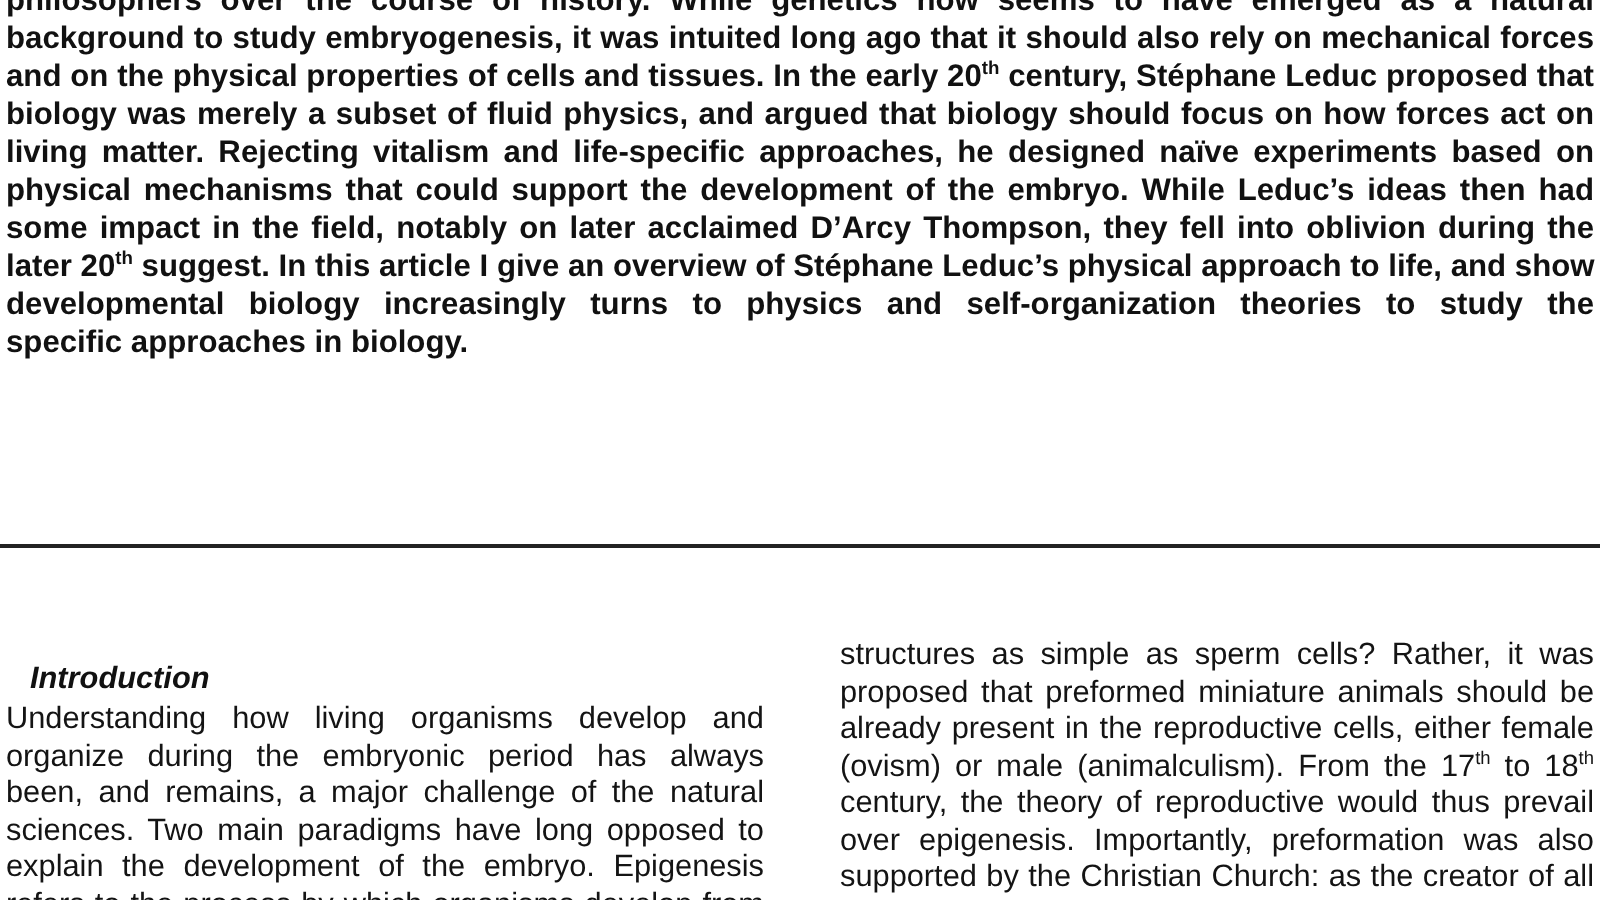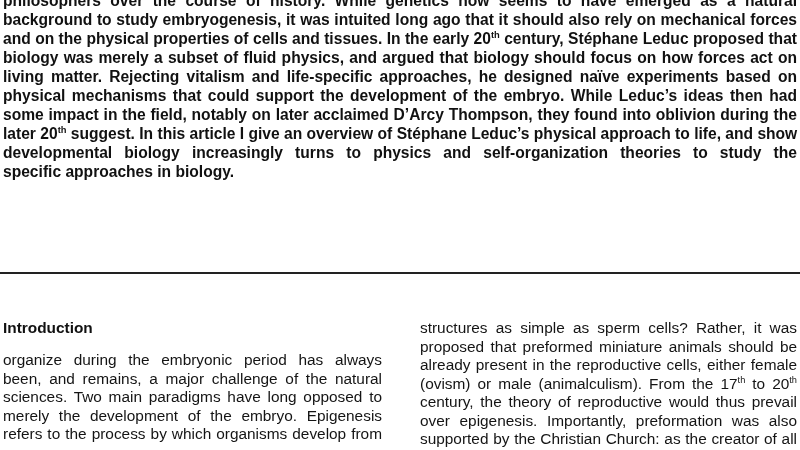--- a/index.html
+++ b/index.html
@@ -69,54 +69,56 @@
     left: 420px;
     top: 319px;
     width: 377px;
   }
   .section-heading {
     position: absolute;
     left: 3px;
     top: 319px;
     font-size: 15.4px;
     font-weight: bold;
-    margin: 0;
+    margin: 12px;
     color: #111111;
+    font-style: italic;
   }
 </style>
 </head>
 <body>
 
 <div class="abstract">
   <span class="ln">philosophers over the course of history. While genetics now seems to have emerged as a natural</span>
   <span class="ln">background to study embryogenesis, it was intuited long ago that it should also rely on mechanical forces</span>
   <span class="ln"><span>and on the physical properties of cells and tissues. In the early 20</span><sup>th</sup><span> century, Stéphane Leduc proposed that</span></span>
   <span class="ln">biology was merely a subset of fluid physics, and argued that biology should focus on how forces act on</span>
   <span class="ln">living matter. Rejecting vitalism and life-specific approaches, he designed naïve experiments based on</span>
   <span class="ln">physical mechanisms that could support the development of the embryo. While Leduc’s ideas then had</span>
-  <span class="ln">some impact in the field, notably on later acclaimed D’Arcy Thompson, they found into oblivion during the</span>
+  <span class="ln">some impact in the field, notably on later acclaimed D’Arcy Thompson, they fell into oblivion during the</span>
   <span class="ln"><span>later 20</span><sup>th</sup><span> suggest. In this article I give an overview of Stéphane Leduc’s physical approach to life, and show</span></span>
   <span class="ln">developmental biology increasingly turns to physics and self-organization theories to study the</span>
   <span class="ln last">specific approaches in biology.</span>
 </div>
 
 <div class="rule"></div>
 
 <h2 class="section-heading">Introduction</h2>
 
 <div class="col col-left">
+  <span class="ln">Understanding how living organisms develop and</span>
   <span class="ln">organize during the embryonic period has always</span>
   <span class="ln">been, and remains, a major challenge of the natural</span>
   <span class="ln">sciences. Two main paradigms have long opposed to</span>
-  <span class="ln">merely the development of the embryo. Epigenesis</span>
+  <span class="ln">explain the development of the embryo. Epigenesis</span>
   <span class="ln">refers to the process by which organisms develop from</span>
 </div>
 
 <div class="col col-right">
   <span class="ln">structures as simple as sperm cells? Rather, it was</span>
   <span class="ln">proposed that preformed miniature animals should be</span>
   <span class="ln">already present in the reproductive cells, either female</span>
-  <span class="ln"><span>(ovism) or male (animalculism). From the 17</span><sup>th</sup><span> to 20</span><sup>th</sup></span>
+  <span class="ln"><span>(ovism) or male (animalculism). From the 17</span><sup>th</sup><span> to 18</span><sup>th</sup></span>
   <span class="ln">century, the theory of reproductive would thus prevail</span>
   <span class="ln">over epigenesis. Importantly, preformation was also</span>
   <span class="ln">supported by the Christian Church: as the creator of all</span>
   <span class="ln">things, God must also have designed and created all</span>
 </div>
 
 </body></html>

